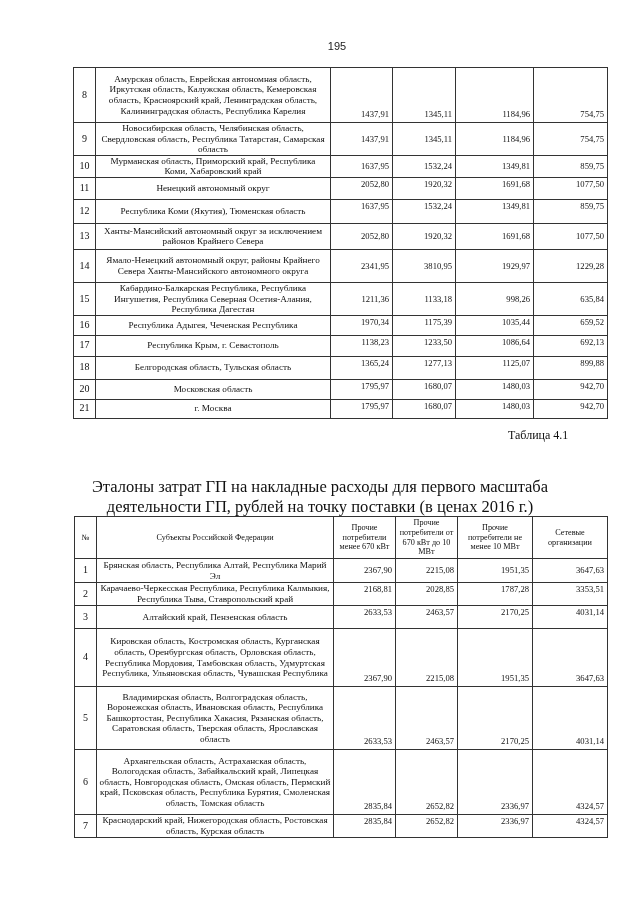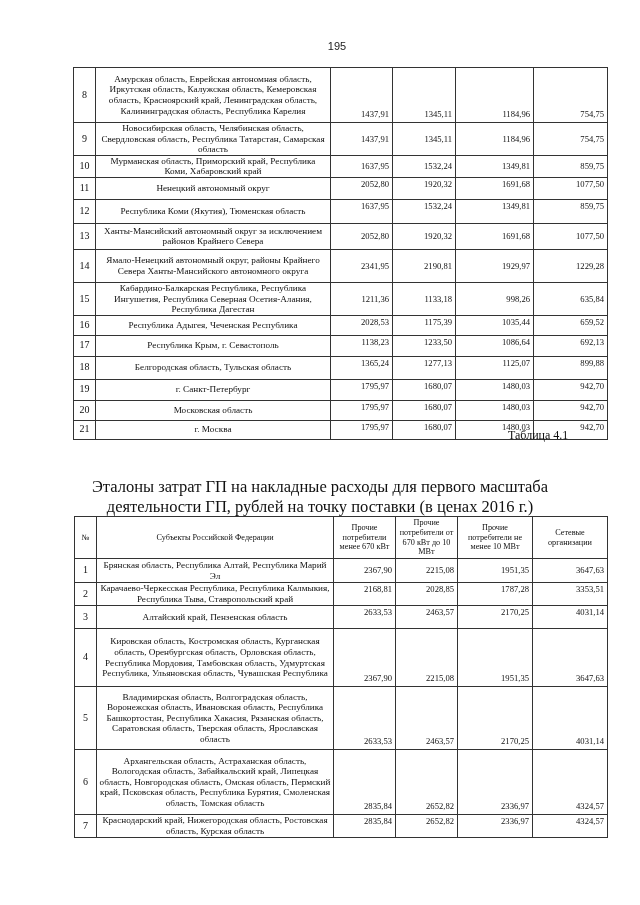--- a/index.html
+++ b/index.html
@@ -82,63 +82,55 @@
       <td class="region">Ханты-Мансийский автономный округ за исключением районов Крайнего Севера</td>
       <td class="val val-mid">2052,80</td>
       <td class="val val-mid">1920,32</td>
       <td class="val val-mid">1691,68</td>
       <td class="val val-mid">1077,50</td>
     </tr>
     <tr style="height:33px">
       <td class="num">14</td>
       <td class="region">Ямало-Ненецкий автономный округ, районы Крайнего Севера Ханты-Мансийского автономного округа</td>
       <td class="val val-mid">2341,95</td>
-      <td class="val val-mid">2190,81</td>
+      <td class="val val-mid">3810,95</td>
       <td class="val val-mid">1929,97</td>
       <td class="val val-mid">1229,28</td>
     </tr>
     <tr style="height:32px">
       <td class="num">15</td>
       <td class="region">Кабардино-Балкарская Республика, Республика Ингушетия, Республика Северная Осетия-Алания, Республика Дагестан</td>
       <td class="val val-mid">1211,36</td>
       <td class="val val-mid">1133,18</td>
       <td class="val val-mid">998,26</td>
       <td class="val val-mid">635,84</td>
     </tr>
     <tr style="height:20px">
       <td class="num">16</td>
       <td class="region">Республика Адыгея, Чеченская Республика</td>
-      <td class="val val-top">2028,53</td>
+      <td class="val val-top">1970,34</td>
       <td class="val val-top">1175,39</td>
       <td class="val val-top">1035,44</td>
       <td class="val val-top">659,52</td>
     </tr>
     <tr style="height:21px">
       <td class="num">17</td>
       <td class="region">Республика Крым, г. Севастополь</td>
       <td class="val val-top">1138,23</td>
       <td class="val val-top">1233,50</td>
       <td class="val val-top">1086,64</td>
       <td class="val val-top">692,13</td>
     </tr>
     <tr style="height:23px">
       <td class="num">18</td>
       <td class="region">Белгородская область, Тульская область</td>
       <td class="val val-top">1365,24</td>
       <td class="val val-top">1277,13</td>
       <td class="val val-top">1125,07</td>
       <td class="val val-top">899,88</td>
-    </tr>
-    <tr style="height:21px">
-      <td class="num">19</td>
-      <td class="region">г. Санкт-Петербург</td>
-      <td class="val val-top">1795,97</td>
-      <td class="val val-top">1680,07</td>
-      <td class="val val-top">1480,03</td>
-      <td class="val val-top">942,70</td>
     </tr>
     <tr style="height:20px">
       <td class="num">20</td>
       <td class="region">Московская область</td>
       <td class="val val-top">1795,97</td>
       <td class="val val-top">1680,07</td>
       <td class="val val-top">1480,03</td>
       <td class="val val-top">942,70</td>
     </tr>
     <tr style="height:19px">

